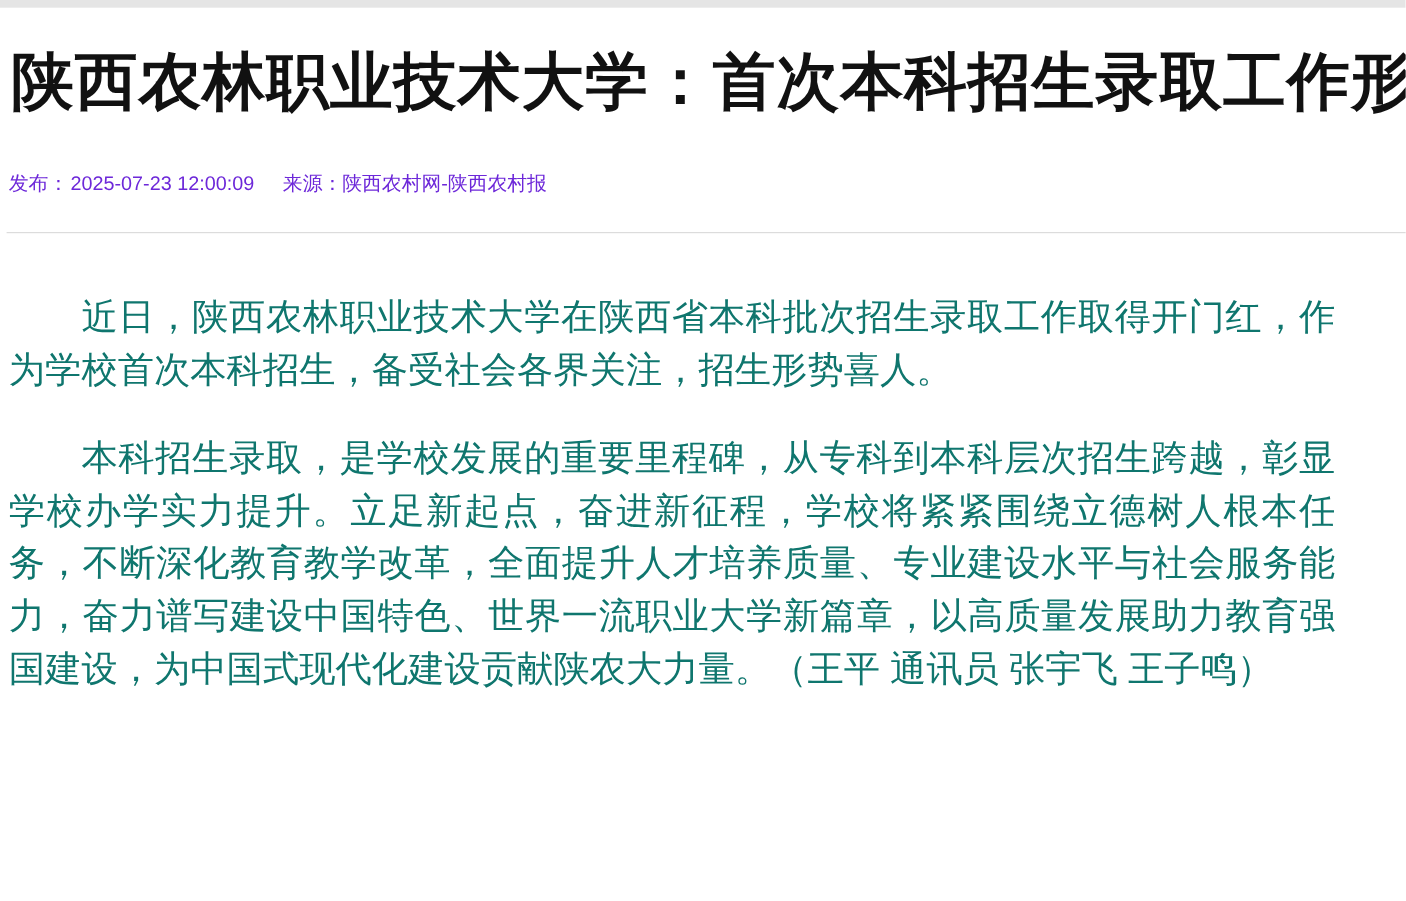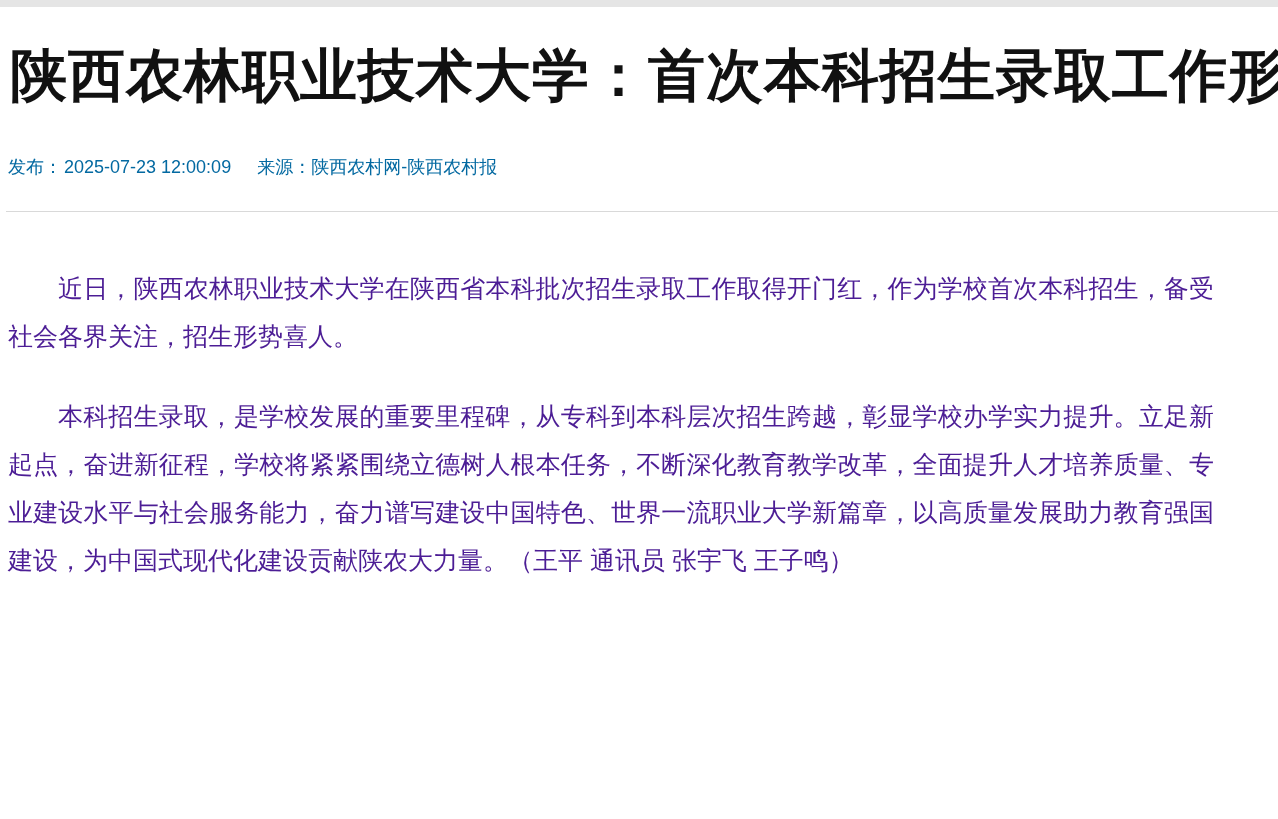--- a/index.html
+++ b/index.html
@@ -27,38 +27,38 @@
     line-height: 60px;
     font-weight: 700;
     color: #111111;
     letter-spacing: 1px;
     white-space: nowrap;
   }
   .meta-row {
     margin: 52px 0 0 8px;
     font-size: 18px;
     line-height: 20px;
-    color: #0369a1;
+    color: #6d28d9;
     white-space: nowrap;
   }
   .meta-row .meta-time { margin-left: 2px; }
   .meta-row .meta-source-label { margin-left: 26px; }
   .divider {
     border: 0;
     border-top: 1px solid #d9d9d9;
     margin: 34px 0 0 6px;
     width: 1290px;
     height: 0;
   }
   .article-body {
     margin: 52px 0 0 8px;
     width: 1206px;
-    font-size: 25px;
+    font-size: 33px;
     line-height: 48px;
-    color: #4c1d95;
+    color: #0f766e;
     text-align: justify;
   }
   .article-body p {
     margin: 0 0 32px 0;
     text-indent: 2em;
   }
   .article-body p:last-child { margin-bottom: 0; }
 </style>
 </head>
 <body>

